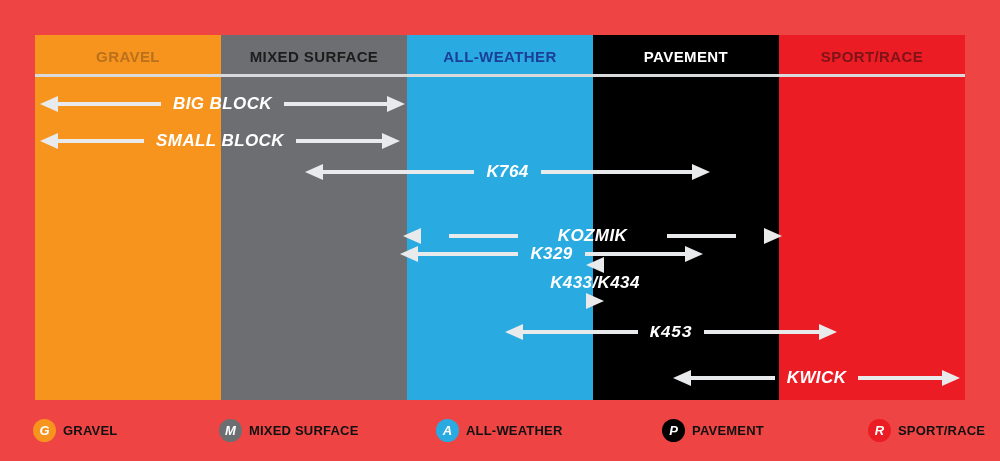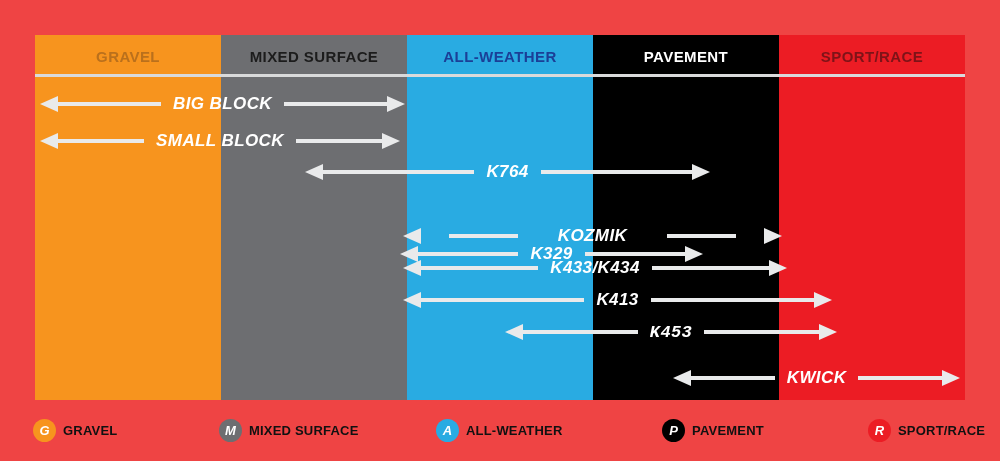--- a/index.html
+++ b/index.html
@@ -95,35 +95,28 @@
   </div>
 
   <div class="arrow" style="left:403px; top:225px; width:379px;gap:28px;">
     <span class="ah l"></span>
       <span class="seg"></span>
       <span class="lbl">KOZMIK</span>
       <span class="seg"></span>
       <span class="ah r"></span>
   </div>
 
-  <div class="arrow" style="left:403px; top:257px; width:384px;">
+  <div class="arrow" style="left:403px; top:257px; width:384px;flex-direction:column;">
     <span class="ah l"></span>
       <span class="seg"></span>
       <span class="lbl">K433/K434</span>
       <span class="seg"></span>
       <span class="ah r"></span>
   </div>
 
-  <div class="arrow" style="left:403px; top:289px; width:429px;">
-    <span class="ah l"></span>
-      <span class="seg"></span>
-      <span class="lbl">K413</span>
-      <span class="seg"></span>
-      <span class="ah r"></span>
-  </div>
 
   <div class="arrow" style="left:505px; top:321px; width:332px;font-family:Liberation Mono, monospace;">
     <span class="ah l"></span>
       <span class="seg"></span>
       <span class="lbl">K453</span>
       <span class="seg"></span>
       <span class="ah r"></span>
   </div>
 
   <div class="arrow" style="left:673px; top:367px; width:287px;">

